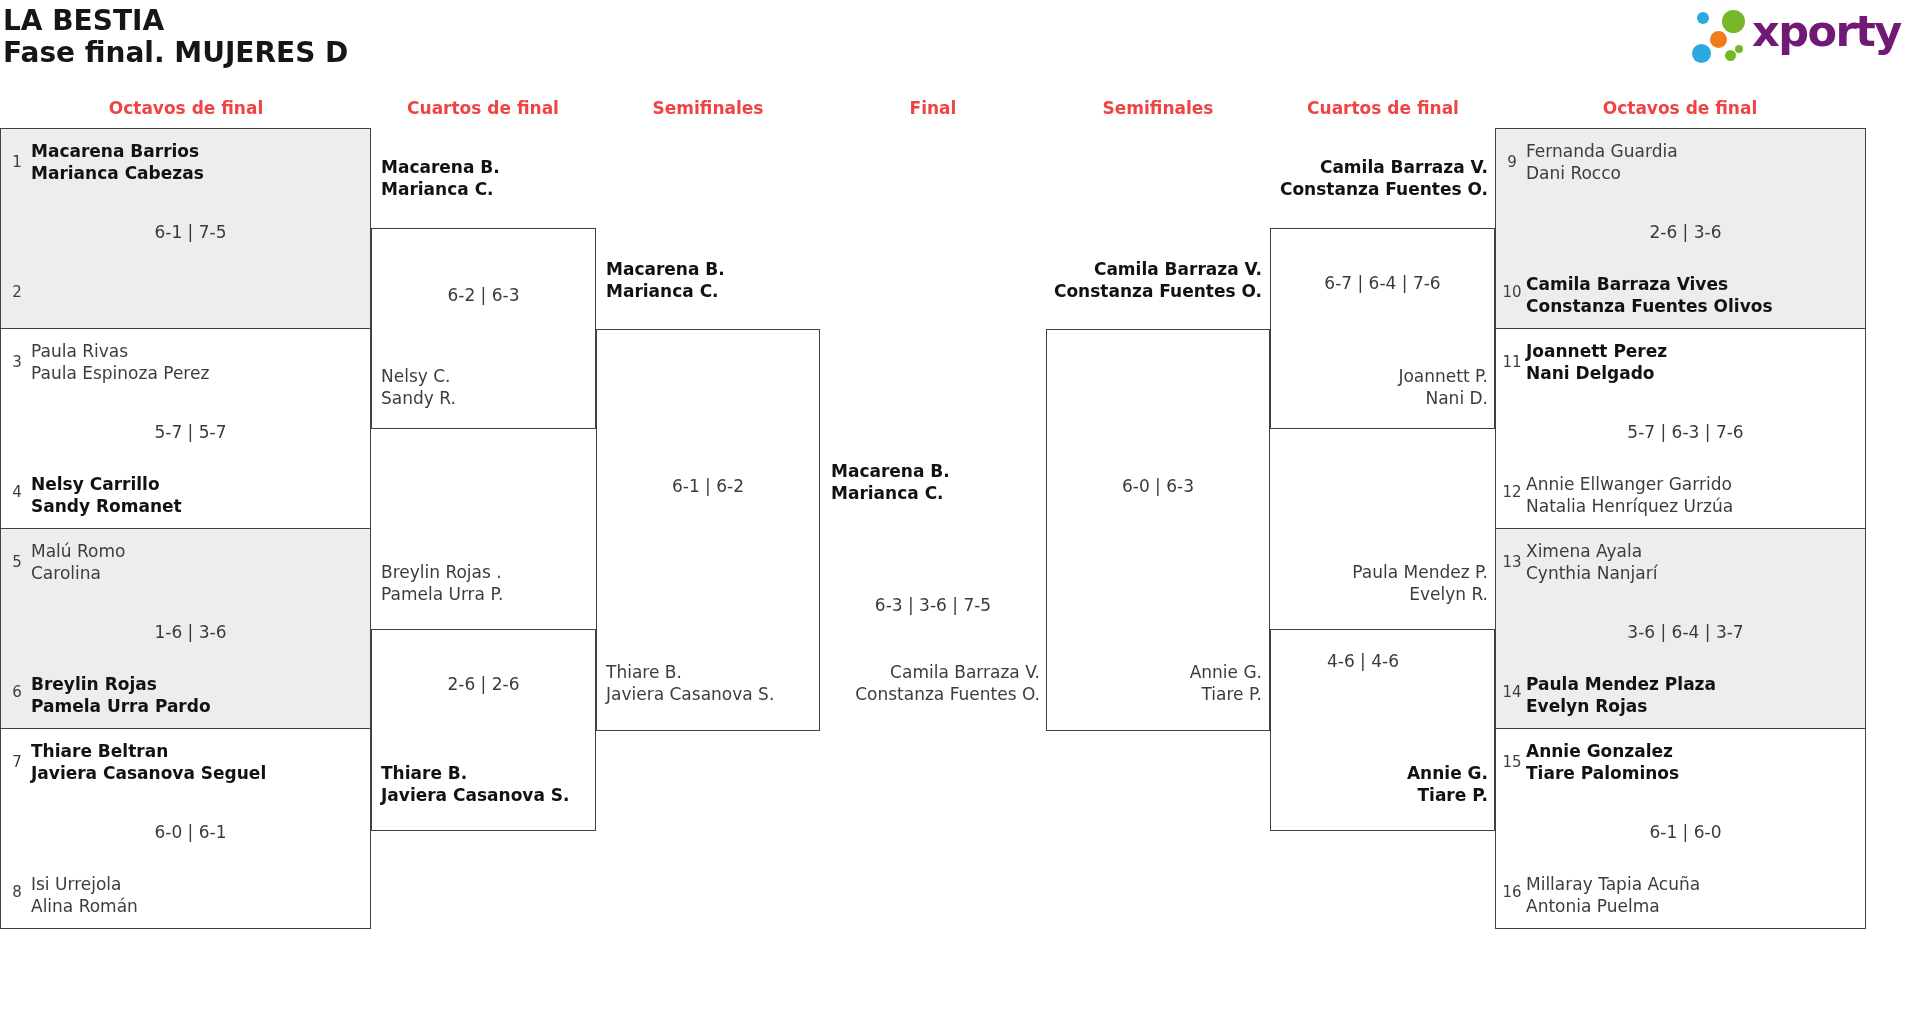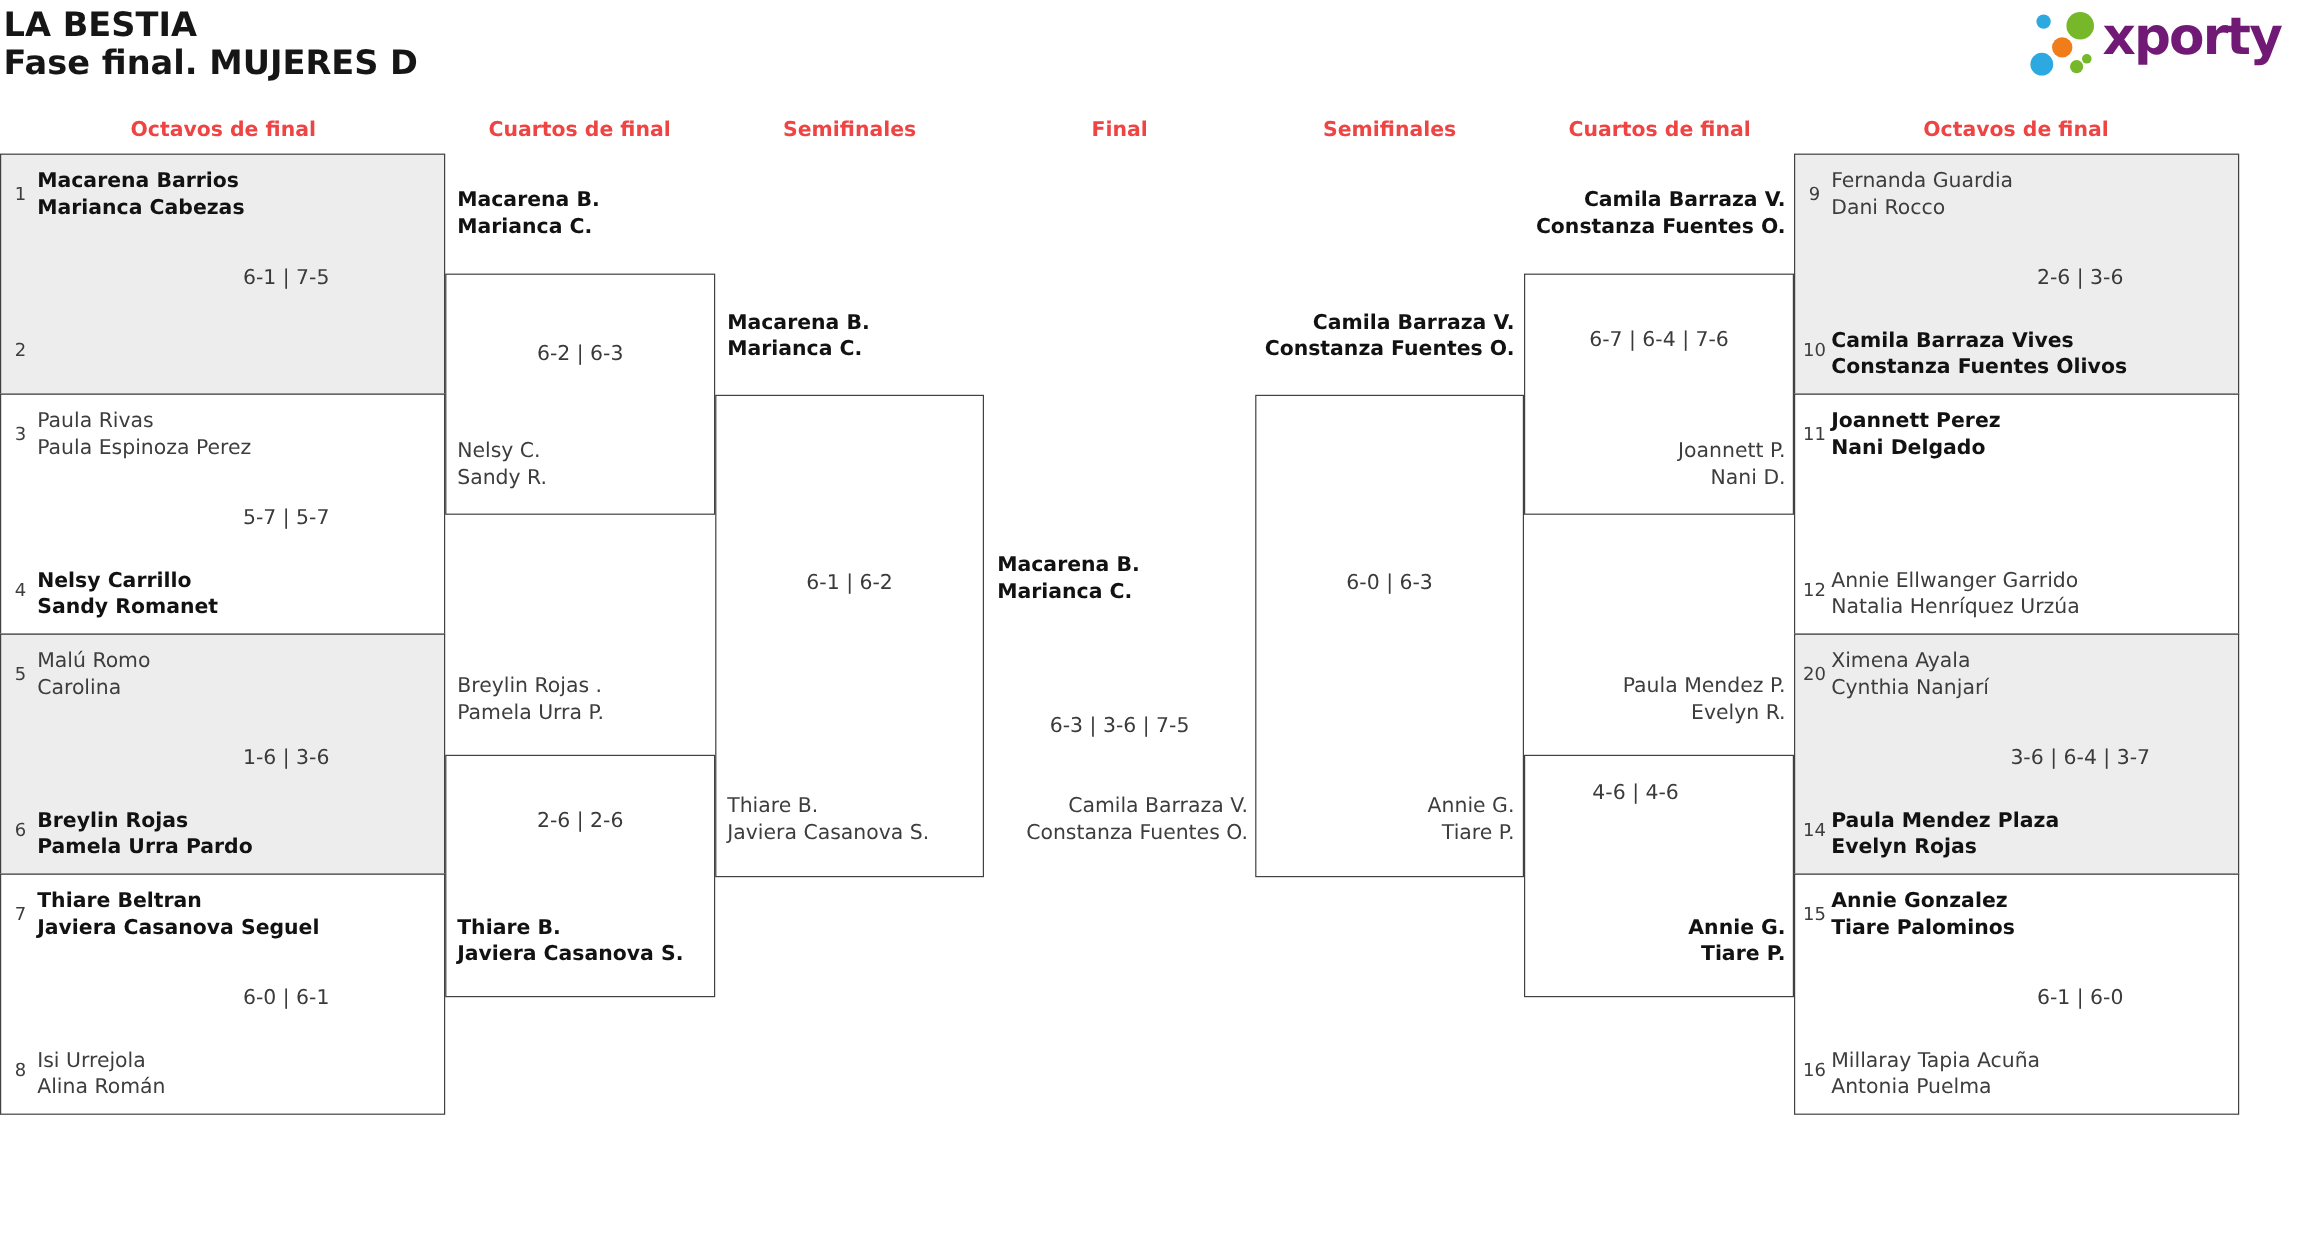--- a/index.html
+++ b/index.html
@@ -23,21 +23,21 @@
   .obox{position:absolute;width:371px;height:201px;border:1px solid #414141;
         background:#fff;box-sizing:border-box;}
   .obox.shaded{background:#ededed;}
   .obox .seed{position:absolute;left:4px;width:24px;text-align:center;
               font-size:15px;line-height:18px;color:#3d3d3d;}
   .obox .seed.s1{top:24px}
   .obox .seed.s2{top:154px}
   .obox .team{left:30px;}
   .obox .team.t1{top:11px}
   .obox .team.t2{top:144px}
-  .obox .score{left:0;width:379px;top:92px;padding-left:48px;}
+  .obox .score{left:0;width:379px;top:92px;}
 
   
   .rbox{position:absolute;border:1px solid #414141;box-sizing:border-box;background:transparent;}
 
   .team{position:absolute;font-size:17px;line-height:22px;color:#3d3d3d;white-space:nowrap;}
   .team.winner{font-weight:700;color:#121212;}
   .team.ralign{text-align:right;}
   .score{position:absolute;font-size:17px;line-height:22px;color:#3a3a3a;
          text-align:center;white-space:nowrap;}
 </style>
@@ -134,29 +134,30 @@
       <div>Constanza Fuentes Olivos</div>
     </div>
   </div>
 
   <div class="obox" style="left:1495px;top:328px">
     <div class="seed s1">11</div>
     <div class="team t1 winner">
       <div>Joannett Perez</div>
       <div>Nani Delgado</div>
     </div>
+    <div class="score">5-7 | 6-3 | 7-6</div>
     <div class="seed s2">12</div>
     <div class="team t2">
       <div>Annie Ellwanger Garrido</div>
       <div>Natalia Henríquez Urzúa</div>
     </div>
   </div>
 
   <div class="obox shaded" style="left:1495px;top:528px">
-    <div class="seed s1">20</div>
+    <div class="seed s1">13</div>
     <div class="team t1">
       <div>Ximena Ayala</div>
       <div>Cynthia Nanjarí</div>
     </div>
     <div class="score">3-6 | 6-4 | 3-7</div>
     <div class="seed s2">14</div>
     <div class="team t2 winner">
       <div>Paula Mendez Plaza</div>
       <div>Evelyn Rojas</div>
     </div>

